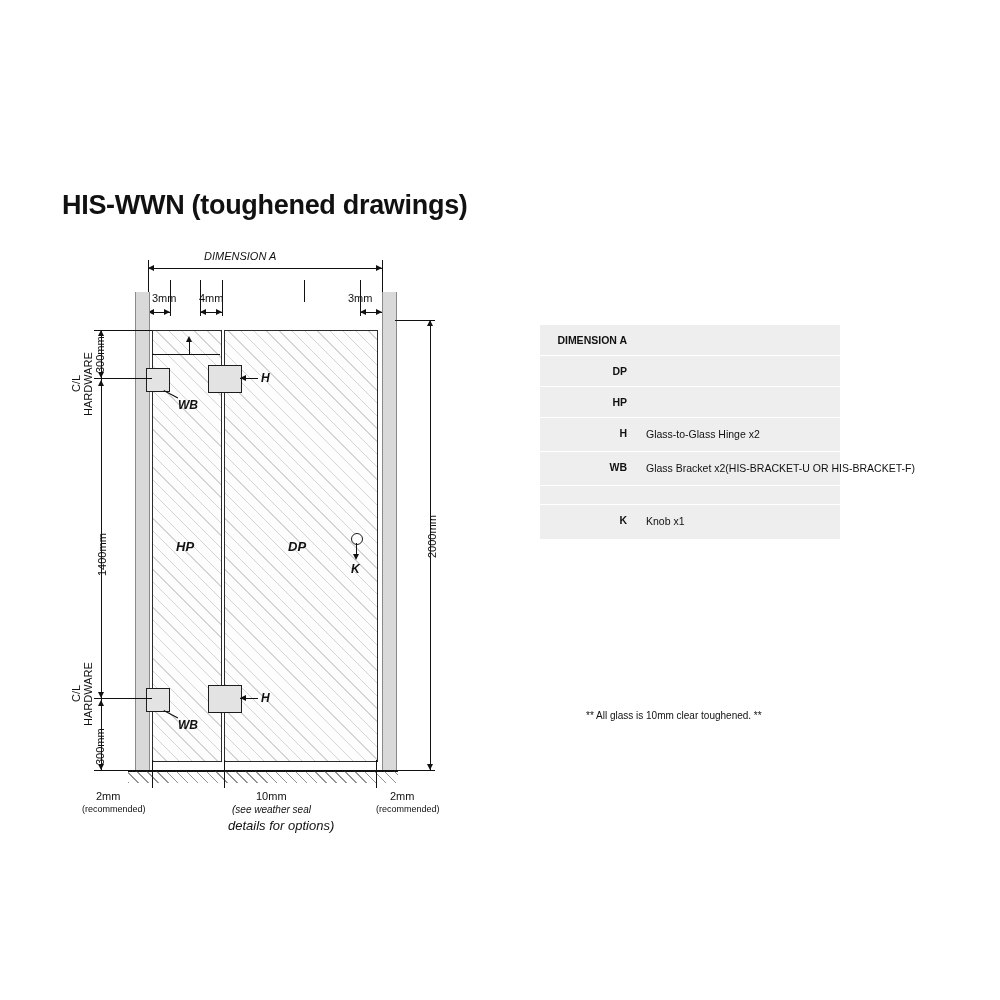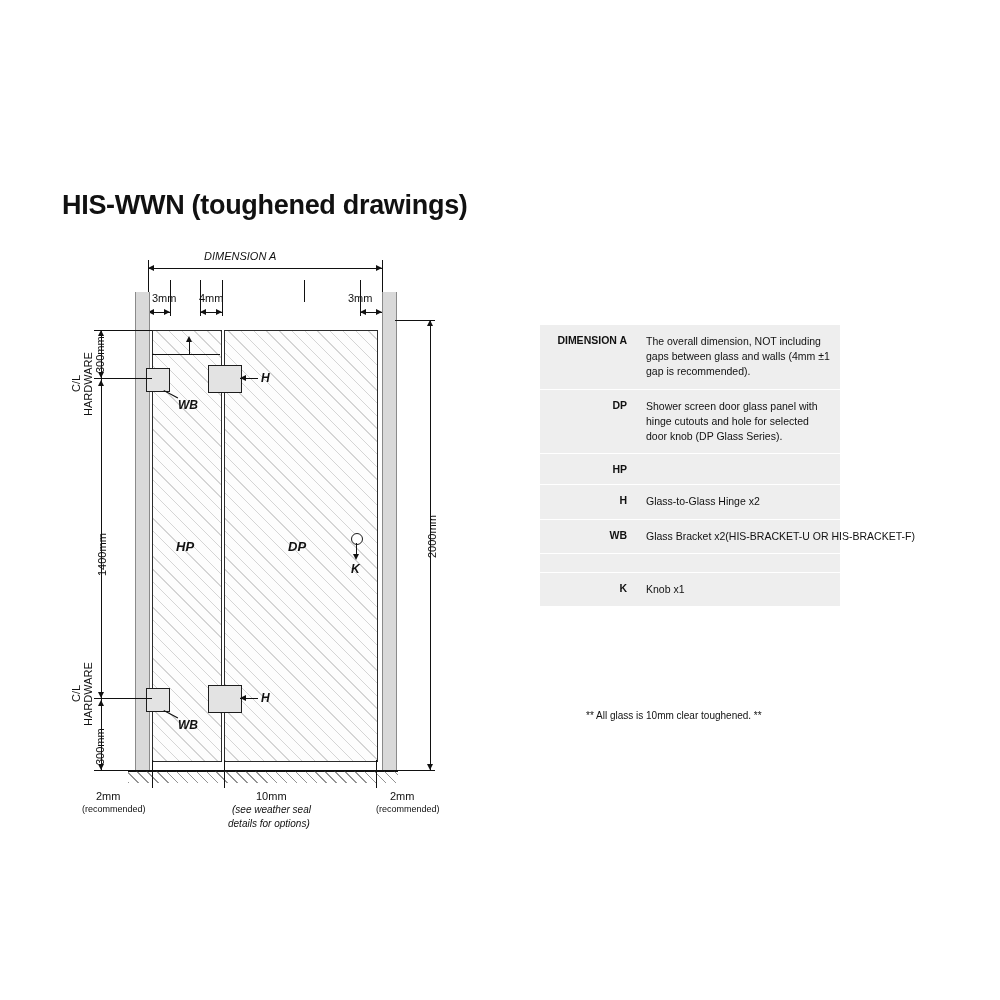--- a/index.html
+++ b/index.html
@@ -280,37 +280,35 @@
 
   <div class="line vline" style="left:92px; top:520px; height:28px;"></div>
   <div class="line vline" style="left:164px; top:520px; height:28px;"></div>
   <div class="line vline" style="left:316px; top:520px; height:28px;"></div>
 
   <div class="lbl" style="left:36px; top:550px;">2mm</div>
   <div class="lbl" style="left:22px; top:564px; font-size:9px;">(recommended)</div>
 
   <div class="lbl" style="left:196px; top:550px;">10mm</div>
   <div class="lbl lbl-i" style="left:172px; top:564px; font-size:10px;">(see weather seal</div>
-  <div class="lbl lbl-i" style="left:168px; top:578px; font-size:10px;">details for options)</div>
+  <div class="lbl lbl-i" style="left:168px; top:578px; font-size:13px;">details for options)</div>
 
   <div class="lbl" style="left:330px; top:550px;">2mm</div>
   <div class="lbl" style="left:316px; top:564px; font-size:9px;">(recommended)</div>
 
 </div>
 
 <div id="legend">
 
   <div class="legend-row">
     <div class="legend-key">DIMENSION A</div>
-    <div class="legend-val">The overall dimension, NOT including gaps between glass and walls (4mm ±1 gap is recommended).</div>
   </div>
 
   <div class="legend-row">
     <div class="legend-key">DP</div>
-    <div class="legend-val">Shower screen door glass panel with hinge cutouts and hole for selected door knob (DP Glass Series).</div>
   </div>
 
   <div class="legend-row">
     <div class="legend-key">HP</div>
   </div>
 
   <div class="legend-row">
     <div class="legend-key">H</div>
     <div class="legend-val">Glass-to-Glass Hinge x2</div>
   </div>

